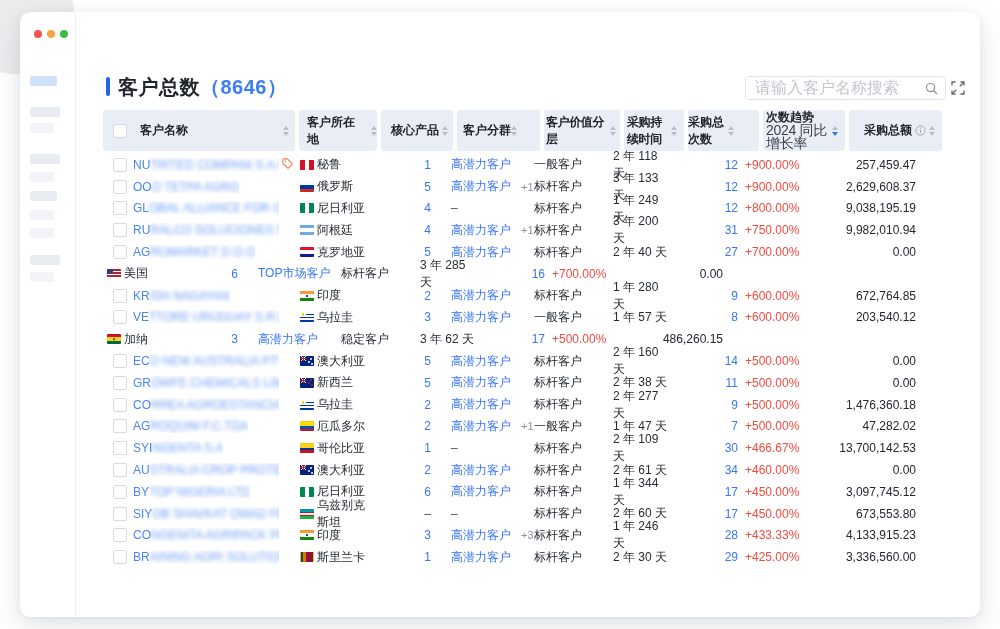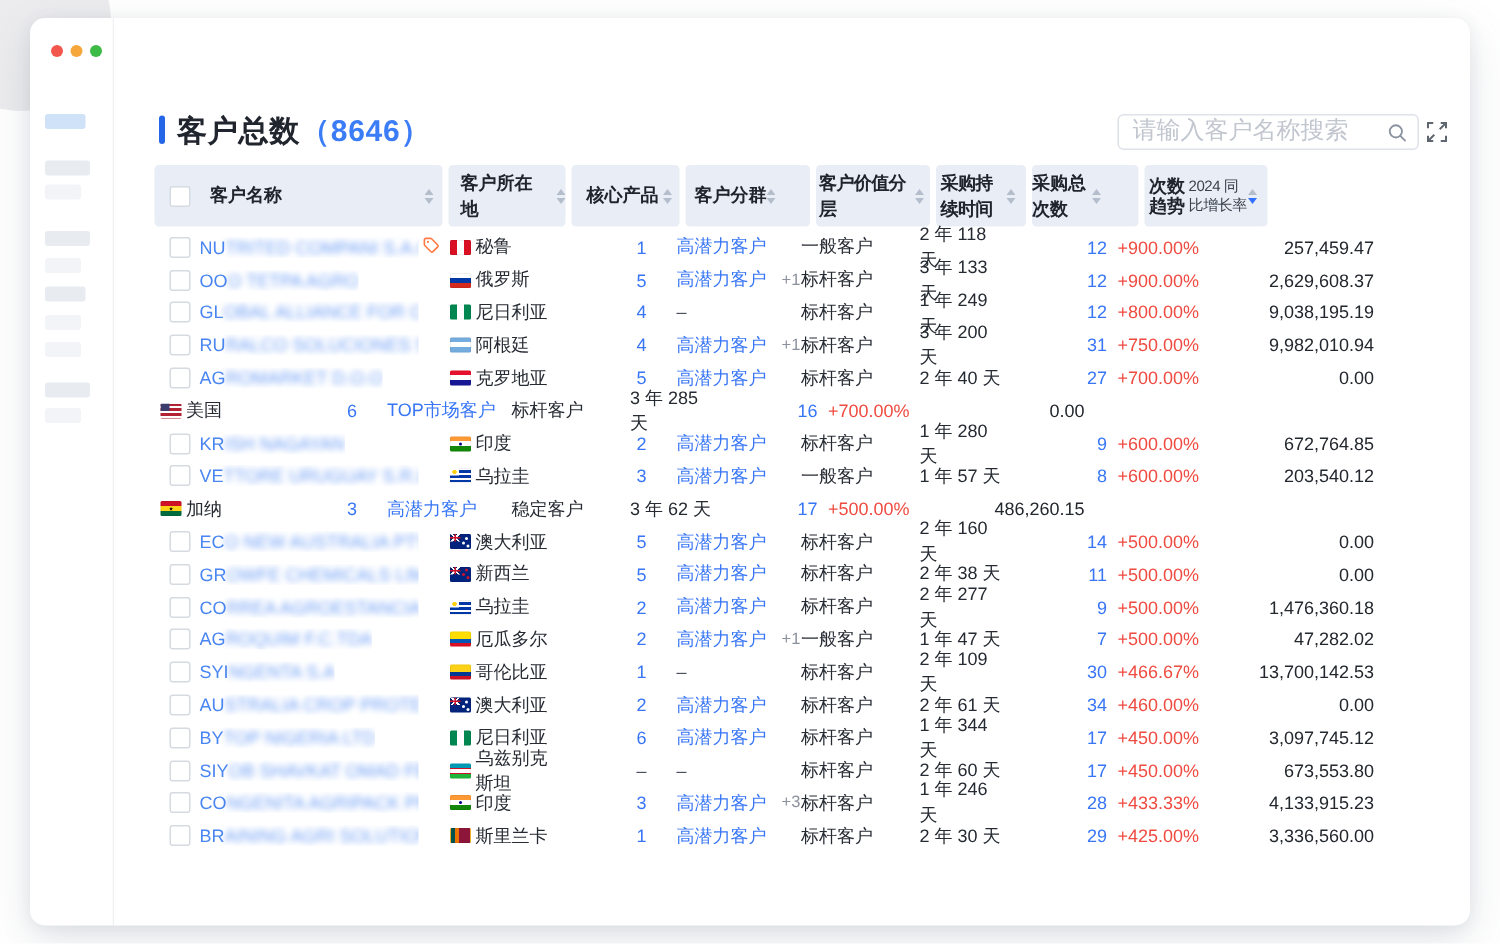--- a/index.html
+++ b/index.html
@@ -42,22 +42,22 @@
   .th.w-loc{padding-left:8px}.th.w-loc .sort{margin-left:6px}
   .th.w-prod{justify-content:flex-end;padding-right:5px}
   .th.w-seg{justify-content:flex-start;padding:0 8px 0 6px}
   .th.w-tier{justify-content:space-between;padding:0 4px 0 2px}
   .th.w-tier .th-label{letter-spacing:-.4px}
   .th.w-dur{justify-content:space-between;padding:0 7px 0 3px}
   .th.w-dur .th-label{letter-spacing:-.4px}
   .th.w-cnt{justify-content:flex-end;padding-right:25px}
   .th.w-trend{justify-content:space-between;padding:0 7px 0 3px}
   .th.w-amt{justify-content:flex-end;padding-right:7px}
-  .two{display:flex;flex-direction:row;line-height:13px}
-  .two .l2{font-size:10px;font-weight:400;color:#3a414c;letter-spacing:-.3px}
+  .two{display:flex;flex-direction:column;line-height:13px}
+  .two .l2{font-size:14px;font-weight:400;color:#3a414c;letter-spacing:-.3px}
   .sort{display:inline-flex;flex-direction:column;gap:2px;flex:none}
   .sort i{width:0;height:0;border-left:3.5px solid transparent;border-right:3.5px solid transparent}
   .sort .up{border-bottom:4px solid #b4bdcc}
   .sort .dn{border-top:4px solid #b4bdcc}
   .sort .dn.active{border-top-color:#3370ff}
   .info-ic{margin:0 3px 0 3px;flex:none}
   
   .tbody{margin-top:3px}
   .tr{display:flex;gap:1px;height:21.8px;align-items:center}
   .td{box-sizing:border-box;font-size:12px;color:#262b33;display:flex;align-items:center;height:100%}
@@ -209,20 +209,32 @@
       <div class="th w-trend">
         <span class="two">
           <span>次数趋势</span>
           <span class="l2">2024 同比增长率</span>
         </span>
         <span class="sort">
             <i class="up"></i>
             <i class="dn active"></i>
           </span>
       </div>
+      <div class="th w-amt">
+        <span class="th-label">采购总额</span>
+        <svg class="info-ic" width="11" height="11" viewBox="0 0 12 12">
+          <circle cx="6" cy="6" r="5" fill="none" stroke="#9aa3b2" stroke-width="1"></circle>
+          <line x1="6" y1="5.2" x2="6" y2="8.6" stroke="#9aa3b2" stroke-width="1.2"></line>
+          <circle cx="6" cy="3.4" r=".7" fill="#9aa3b2"></circle>
+        </svg>
+        <span class="sort">
+            <i class="up"></i>
+            <i class="dn"></i>
+          </span>
+      </div>
     </div>
     <div class="tbody" id="rows">
         <div class="tr">
     <div class="td td-name w-name">
       <span class="cb"></span>
       <span class="nm"><span class="nm-pre">NU</span><span class="nm-blur">TRITED COMPANI S.A.C</span><span class="nm-suf"></span></span>
       <span class="tag">
         <svg width="11" height="11" viewBox="0 0 24 24">
           <path d="M21.4 11.6l-9-9A2 2 0 0 0 11 2H4a2 2 0 0 0-2 2v7c0 .5.2 1 .6 1.4l9 9a2 2 0 0 0 2.8 0l7-7a2 2 0 0 0 0-2.8z" fill="none" stroke="#ff7a45" stroke-width="2.4"></path>
           <circle cx="7.2" cy="7.2" r="1.6" fill="#ff7a45"></circle>

